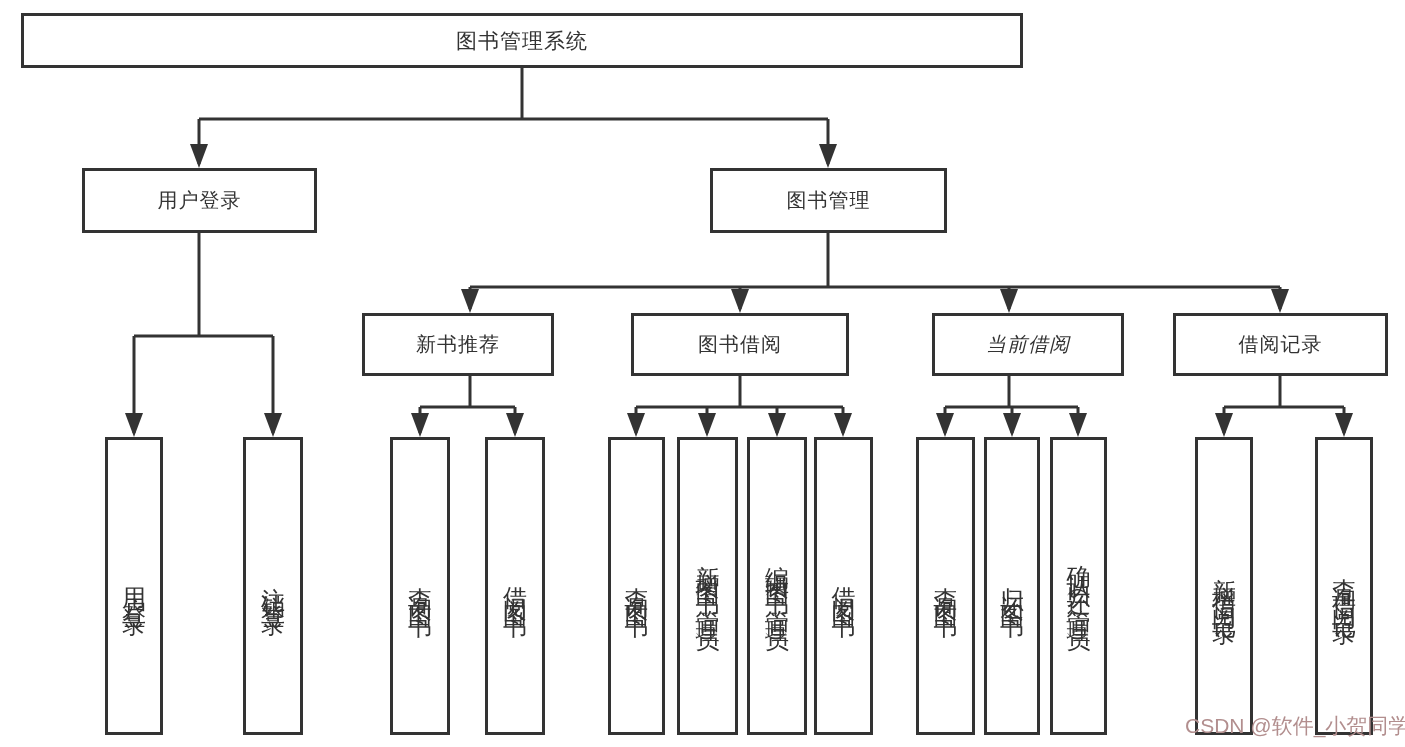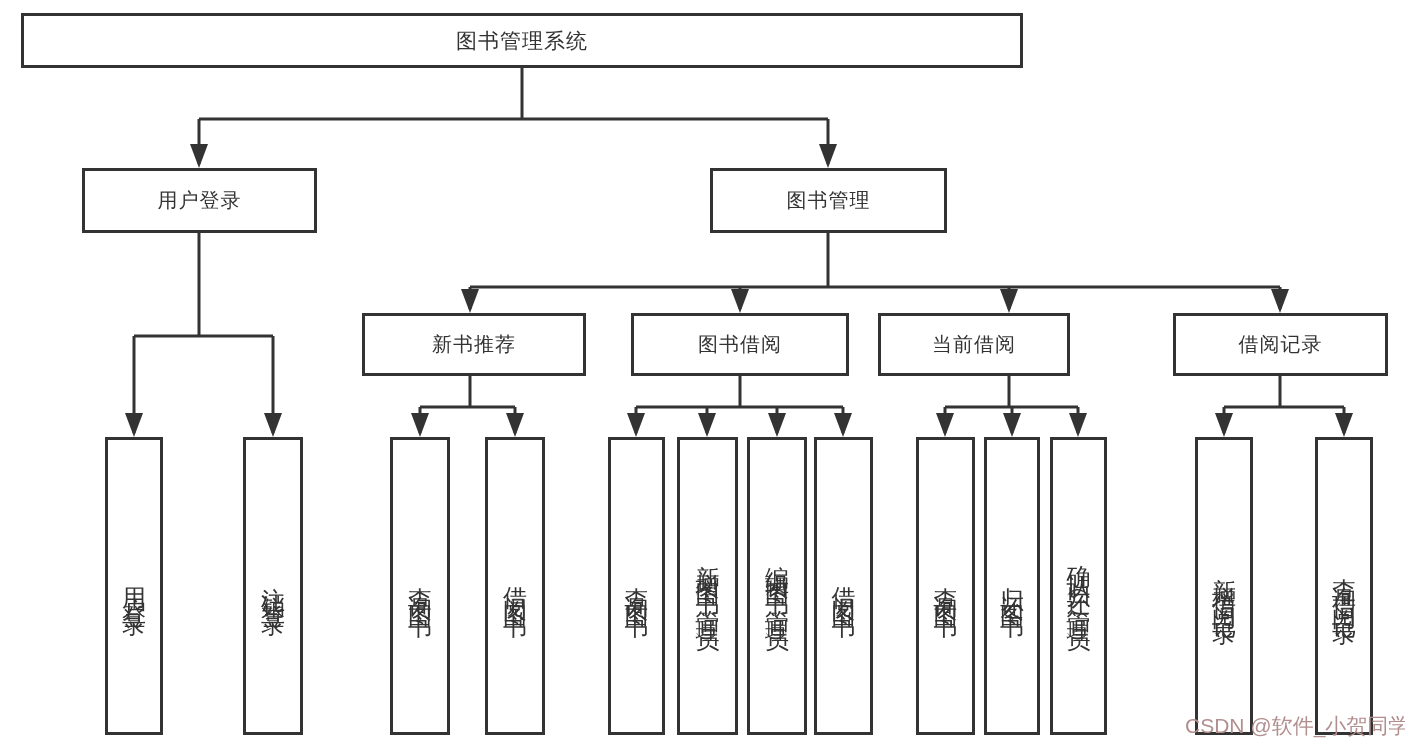--- a/index.html
+++ b/index.html
@@ -130,27 +130,27 @@
     <span>图书管理系统</span>
   </div>
 
   <div class="node node-h" style="left:82px;top:168px;width:235px;height:65px;">
     <span>用户登录</span>
   </div>
   <div class="node node-h" style="left:710px;top:168px;width:237px;height:65px;font-family:Liberation Mono, monospace;">
     <span>图书管理</span>
   </div>
 
-  <div class="node node-h" style="left:362px;top:313px;width:224px;height:63px;">
+  <div class="node node-h" style="left:362px;top:313px;width:192px;height:63px;">
     <span>新书推荐</span>
   </div>
   <div class="node node-h" style="left:631px;top:313px;width:218px;height:63px;">
     <span>图书借阅</span>
   </div>
-  <div class="node node-h" style="left:878px;top:313px;width:192px;height:63px;">
+  <div class="node node-h" style="left:932px;top:313px;width:192px;height:63px;font-style:italic;">
     <span>当前借阅</span>
   </div>
   <div class="node node-h" style="left:1173px;top:313px;width:215px;height:63px;">
     <span>借阅记录</span>
   </div>
 
   <div class="node node-v" style="left:105px;width:58px;">
     <span>用户登录</span>
   </div>
   <div class="node node-v" style="left:243px;width:60px;">

